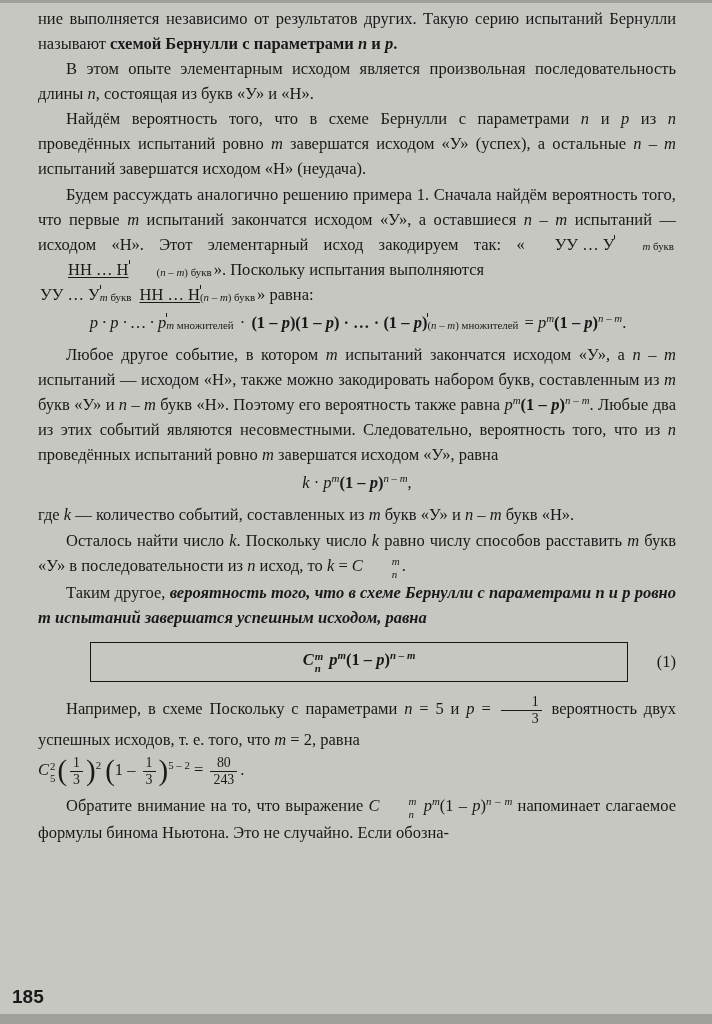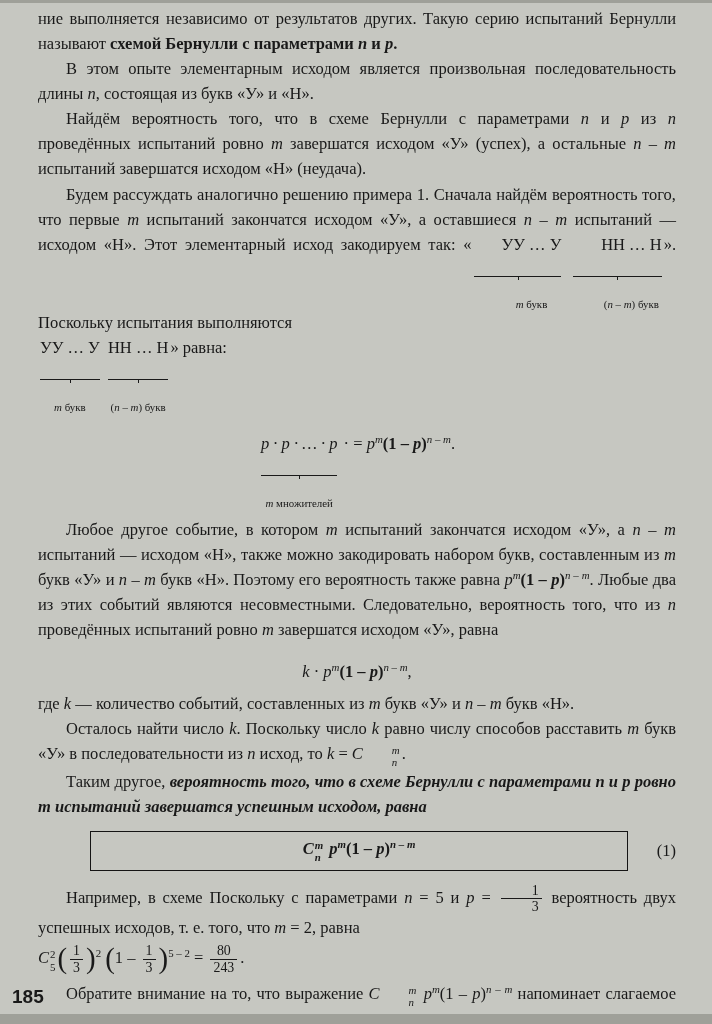--- a/index.html
+++ b/index.html
@@ -16,31 +16,31 @@
     font-family:"Liberation Serif","DejaVu Serif",serif;
     font-size:16.5px;line-height:1.52;
     text-align:justify;
     overflow:hidden;position:relative;
     hyphens:auto;
   }
   body::before{content:"";position:absolute;left:0;top:0;right:0;height:3px;background:var(--edge);}
   body::after{content:"";position:absolute;left:0;bottom:0;right:0;height:10px;background:var(--edge);}
   p{margin:0;}
   .indent{text-indent:28px;}
-  .formula{text-align:center;text-indent:0;margin:17px 0 7px;}
+  .formula{text-align:center;text-indent:0;margin:3px 0 7px;}
   .formula-left{text-align:left;text-indent:0;margin:3px 0 5px;}
   
   .rs-i{font-style:italic;}
   .rs-b{font-weight:700;}
   .rs-bi{font-weight:700;font-style:italic;}
-  .rs-u{text-underline-offset:2px;text-decoration-thickness:1px;}
+  .rs-u{text-decoration:underline;text-underline-offset:2px;text-decoration-thickness:1px;}
   .rs-sup{font-size:66%;vertical-align:0.55em;line-height:0;}
   .rs-paren{font-size:175%;vertical-align:-0.15em;line-height:0;font-weight:400;}
   
-  .ubrace{display:inline-flex;flex-direction:column;align-items:center;text-align:center;margin:0 2px;gap:16px;}
+  .ubrace{display:inline-flex;flex-direction:row;align-items:center;text-align:center;margin:0 2px;}
   .ub-main{white-space:nowrap;}
   .ub-line{align-self:stretch;height:3px;border-bottom:1px solid var(--ink);position:relative;}
   .ub-line::after{content:"";position:absolute;left:50%;bottom:-4px;width:1px;height:4px;background:var(--ink);}
   .ub-label{font-size:66%;line-height:1.15;margin-top:5px;white-space:nowrap;text-align:center;}
   
   .stack{display:inline-flex;flex-direction:column;align-items:flex-start;font-size:66%;line-height:1.15;vertical-align:0.5em;margin:0 2px 0 1px;}
   
   .frac{display:inline-flex;flex-direction:column;align-items:center;font-size:84%;line-height:1.15;vertical-align:middle;margin:0 3px;text-align:center;}
   .frac .den{border-top:1.2px solid var(--ink);padding:0 3px;}
   .frac .num{padding:0 3px;}
@@ -76,21 +76,25 @@
       <span class="ub-label"><span class="rs-i">m</span><span> букв</span></span>
     </span><span> </span><span class="ubrace">
       <span class="ub-main"><span class="rs-u">НН … Н</span></span>
       <span class="ub-line"></span>
       <span class="ub-label"><span>(</span><span class="rs-i">n – m</span><span>) букв</span></span>
     </span><span>» равна:</span></p>
 <p class="formula"><span class="ubrace">
       <span class="ub-main"><span class="rs-i">p · p · … · p</span></span>
       <span class="ub-line"></span>
       <span class="ub-label"><span class="rs-i">m</span><span> множителей</span></span>
-    </span><span> · </span><span> = </span><span class="rs-i">p</span><span class="rs-i rs-sup">m</span><span class="rs-b">(1 – </span><span class="rs-bi">p</span><span class="rs-b">)</span><span class="rs-i rs-sup">n – m</span><span>.</span></p>
+    </span><span> · </span><span class="ubrace">
+      <span class="ub-main"><span class="rs-b">(1 – </span><span class="rs-bi">p</span><span class="rs-b">)(1 – </span><span class="rs-bi">p</span><span class="rs-b">) · … · (1 – </span><span class="rs-bi">p</span><span class="rs-b">)</span></span>
+      <span class="ub-line"></span>
+      <span class="ub-label"><span>(</span><span class="rs-i">n – m</span><span>) множителей</span></span>
+    </span><span> = </span><span class="rs-i">p</span><span class="rs-i rs-sup">m</span><span class="rs-b">(1 – </span><span class="rs-bi">p</span><span class="rs-b">)</span><span class="rs-i rs-sup">n – m</span><span>.</span></p>
 <p class="indent"><span>Любое другое событие, в котором </span><span class="rs-i">m</span><span> испытаний закончатся исходом «У», а </span><span class="rs-i">n – m</span><span> испытаний — исходом «Н», также можно закодировать набором букв, составленным из </span><span class="rs-i">m</span><span> букв «У» и </span><span class="rs-i">n – m</span><span> букв «Н». Поэтому его вероятность также равна </span><span class="rs-i">p</span><span class="rs-i rs-sup">m</span><span class="rs-b">(1 – </span><span class="rs-bi">p</span><span class="rs-b">)</span><span class="rs-i rs-sup">n – m</span><span>. Любые два из этих событий являются несовместными. Следовательно, вероятность того, что из </span><span class="rs-i">n</span><span> проведённых испытаний ровно </span><span class="rs-i">m</span><span> завершатся исходом «У», равна</span></p>
 <p class="formula"><span class="rs-i">k</span><span> · </span><span class="rs-i">p</span><span class="rs-i rs-sup">m</span><span class="rs-b">(1 – </span><span class="rs-bi">p</span><span class="rs-b">)</span><span class="rs-i rs-sup">n – m</span><span>,</span></p>
 <p><span>где </span><span class="rs-i">k</span><span> — количество событий, составленных из </span><span class="rs-i">m</span><span> букв «У» и </span><span class="rs-i">n – m</span><span> букв «Н».</span></p>
 <p class="indent"><span>Осталось найти число </span><span class="rs-i">k</span><span>. Поскольку число </span><span class="rs-i">k</span><span> равно числу способов расставить </span><span class="rs-i">m</span><span> букв «У» в последовательности из </span><span class="rs-i">n</span><span> исход, то </span><span class="rs-i">k</span><span> = </span><span class="rs-i">C</span><span class="stack">
       <span class="st-sup"><span class="rs-i">m</span></span>
       <span class="st-sub"><span class="rs-i">n</span></span>
     </span><span>.</span></p>
 <p class="indent"><span>Таким другое, </span><span class="rs-bi">вероятность того, что в схеме Бернулли с параметрами </span><span class="rs-bi">n</span><span class="rs-bi"> и </span><span class="rs-bi">p</span><span class="rs-bi"> ровно </span><span class="rs-bi">m</span><span class="rs-bi"> испытаний завершатся успешным исходом, равна</span></p>
 
 <div class="eqrow">

